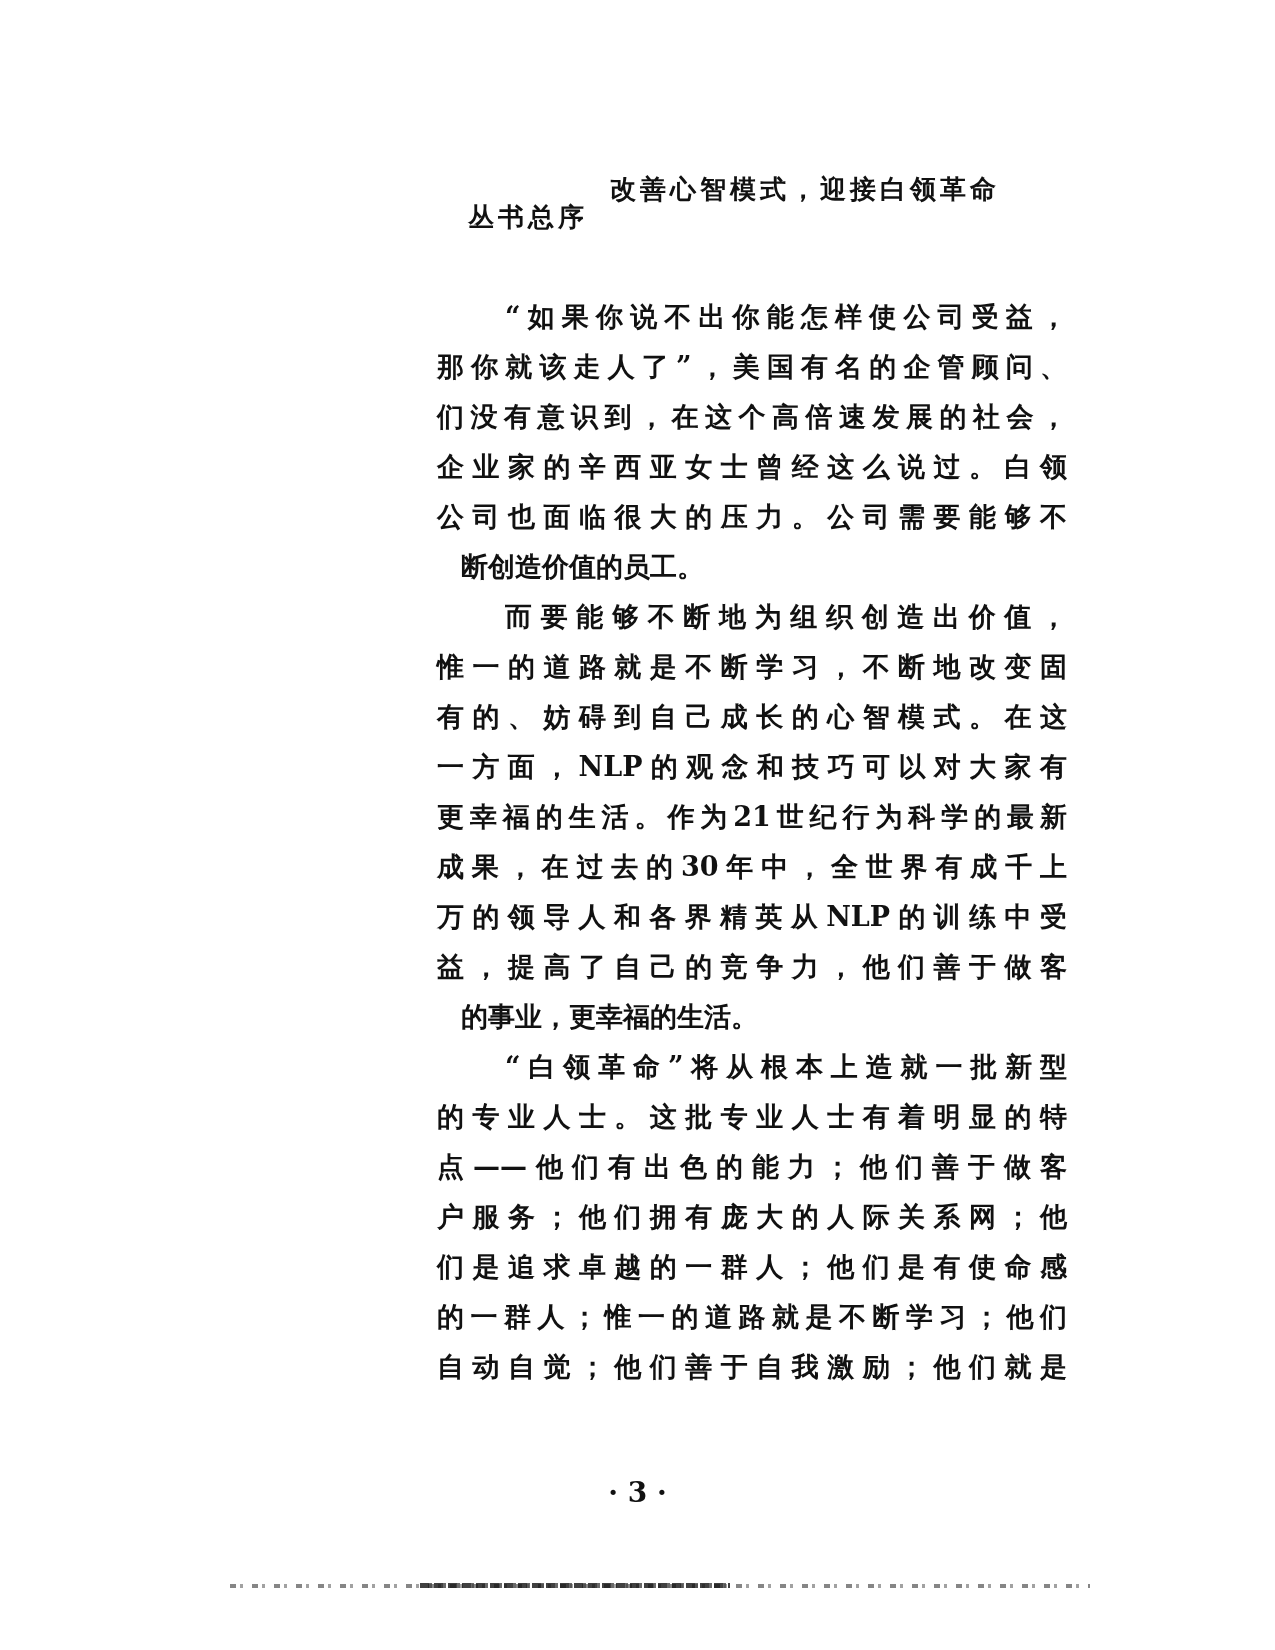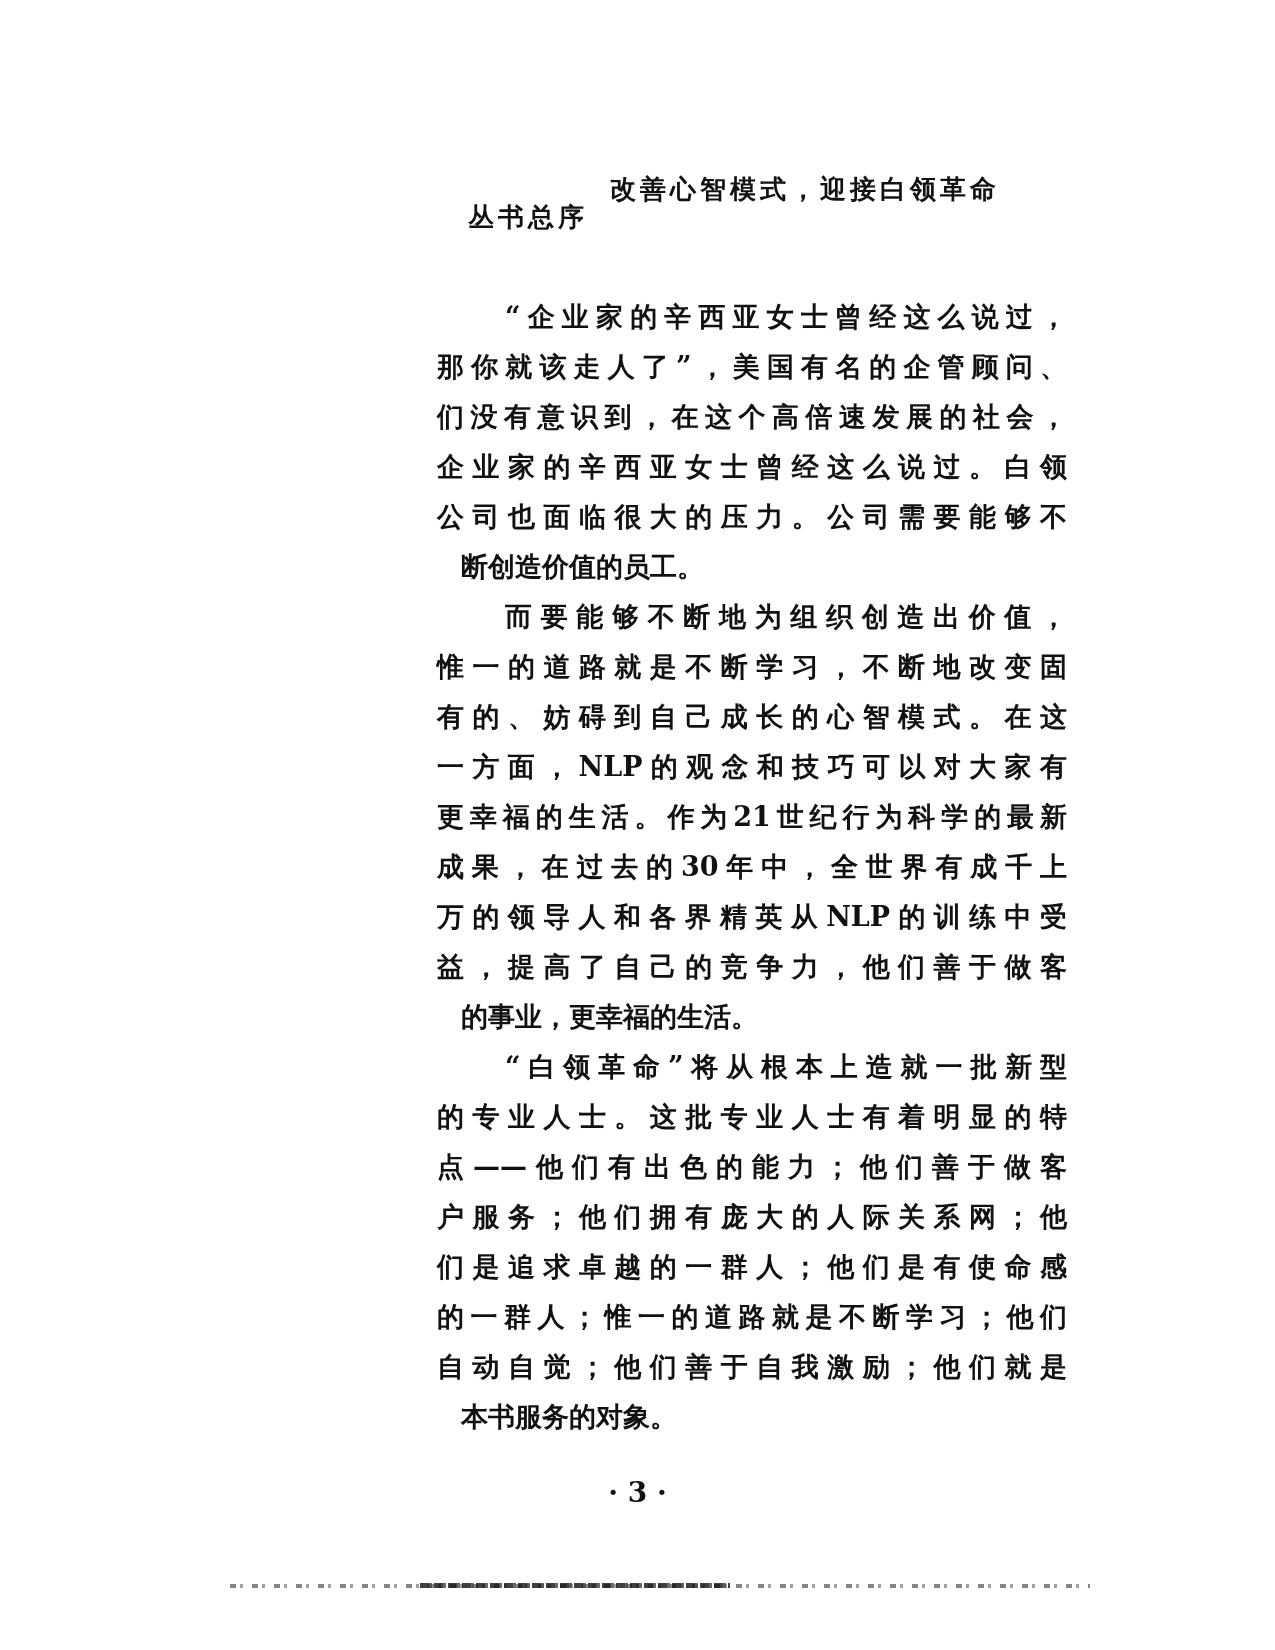--- a/index.html
+++ b/index.html
@@ -92,21 +92,21 @@
   </style>
 </head>
 <body>
 
 <div class="page">
   <div class="title-sub">改善心智模式，迎接白领革命</div>
   <div class="title-main">丛书总序</div>
 
   <div class="body-text">
 
-    <div class="line indent">“企业家的辛西亚女士曾经这么说过，</div>
+    <div class="line indent">“如果你说不出你能怎样使公司受益，</div>
     <div class="line">那你就该走人了”，美国有名的企管顾问、</div>
     <div class="line">们没有意识到，在这个高倍速发展的社会，</div>
     <div class="line">企业家的辛西亚女士曾经这么说过。白领</div>
     <div class="line">公司也面临很大的压力。公司需要能够不</div>
     <div class="line last">断创造价值的员工。</div>
 
     <div class="line indent">而要能够不断地为组织创造出价值，</div>
     <div class="line">惟一的道路就是不断学习，不断地改变固</div>
     <div class="line">有的、妨碍到自己成长的心智模式。在这</div>
     <div class="line">一方面，NLP的观念和技巧可以对大家有</div>
@@ -116,20 +116,19 @@
     <div class="line">益，提高了自己的竞争力，他们善于做客</div>
     <div class="line last">的事业，更幸福的生活。</div>
 
     <div class="line indent">“白领革命”将从根本上造就一批新型</div>
     <div class="line">的专业人士。这批专业人士有着明显的特</div>
     <div class="line">点——他们有出色的能力；他们善于做客</div>
     <div class="line">户服务；他们拥有庞大的人际关系网；他</div>
     <div class="line">们是追求卓越的一群人；他们是有使命感</div>
     <div class="line">的一群人；惟一的道路就是不断学习；他们</div>
     <div class="line">自动自觉；他们善于自我激励；他们就是</div>
-    <div class="line last">本书服务的对象。</div>
   </div>
 
   <div class="page-number">· 3 ·</div>
 
   <div class="scan-artifact"></div>
   <div class="scan-artifact dense"></div>
 </div>
 
 </body></html>

